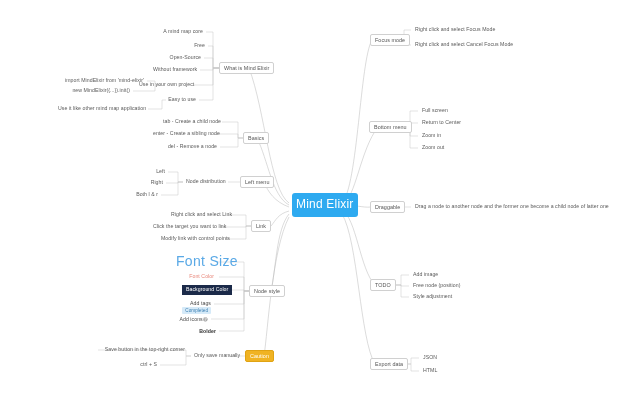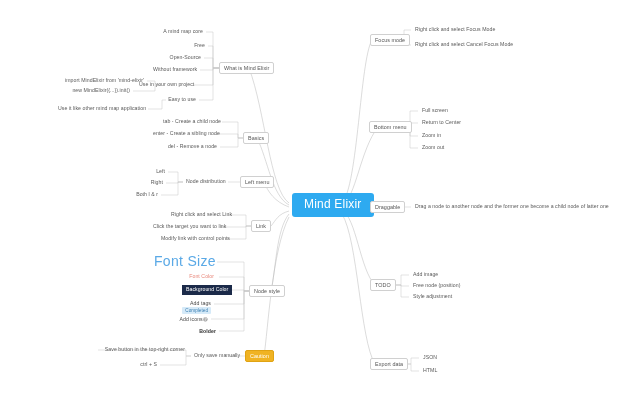--- a/index.html
+++ b/index.html
@@ -20,21 +20,21 @@
     white-space:nowrap;
     padding:1.5px 3px;
     box-sizing:border-box;
     letter-spacing:.05px;
   }
   .root{
     background:#2eaaf0;
     color:#ffffff;
     font-size:12px;
     font-weight:400;
-    padding:5px 12px;
+    padding:5px 4px;
     border-radius:3px;
     letter-spacing:.2px;
   }
   .main{
     border:1px solid #d0d0d0;
     border-radius:2px;
     background:#ffffff;
     color:#555;
     font-size:5.4px;
     padding:2px 4px;
@@ -173,21 +173,21 @@
   <div class="node leaf ralign" style="left:138px;top:167px;width:30px;">Left</div>
   <div class="node leaf ralign" style="left:133px;top:178px;width:33px;">Right</div>
   <div class="node leaf ralign" style="left:123px;top:190px;width:38px;">Both l &amp; r</div>
 
   <div class="node main" style="left:251px;top:220px;">Link</div>
   <div class="node leaf ralign" style="left:168px;top:210px;width:59px;">Right click and select Link</div>
   <div class="node leaf ralign" style="left:150px;top:222px;width:71px;">Click the target you want to link</div>
   <div class="node leaf ralign" style="left:158px;top:234px;width:67px;">Modify link with control points</div>
 
   <div class="node main" style="left:249px;top:285px;">Node style</div>
-  <div class="node fontsize" style="left:154px;top:253px;">Font Size</div>
+  <div class="node fontsize" style="left:176px;top:253px;">Font Size</div>
   <div class="node fontcolor ralign" style="left:180px;top:272px;width:37px;">Font Color</div>
   <div class="node bgcolor" style="left:182px;top:285px;">Background Color</div>
   <div class="node ralign" style="left:176px;top:299px;width:38px;">
     <span>Add tags</span>
     <div class="tagwrap">
       <span class="tag">Completed</span>
     </div>
   </div>
   <div class="node ralign" style="left:176px;top:315px;width:35px;">
     <span>Add icons</span><span class="emoji">😄</span>

